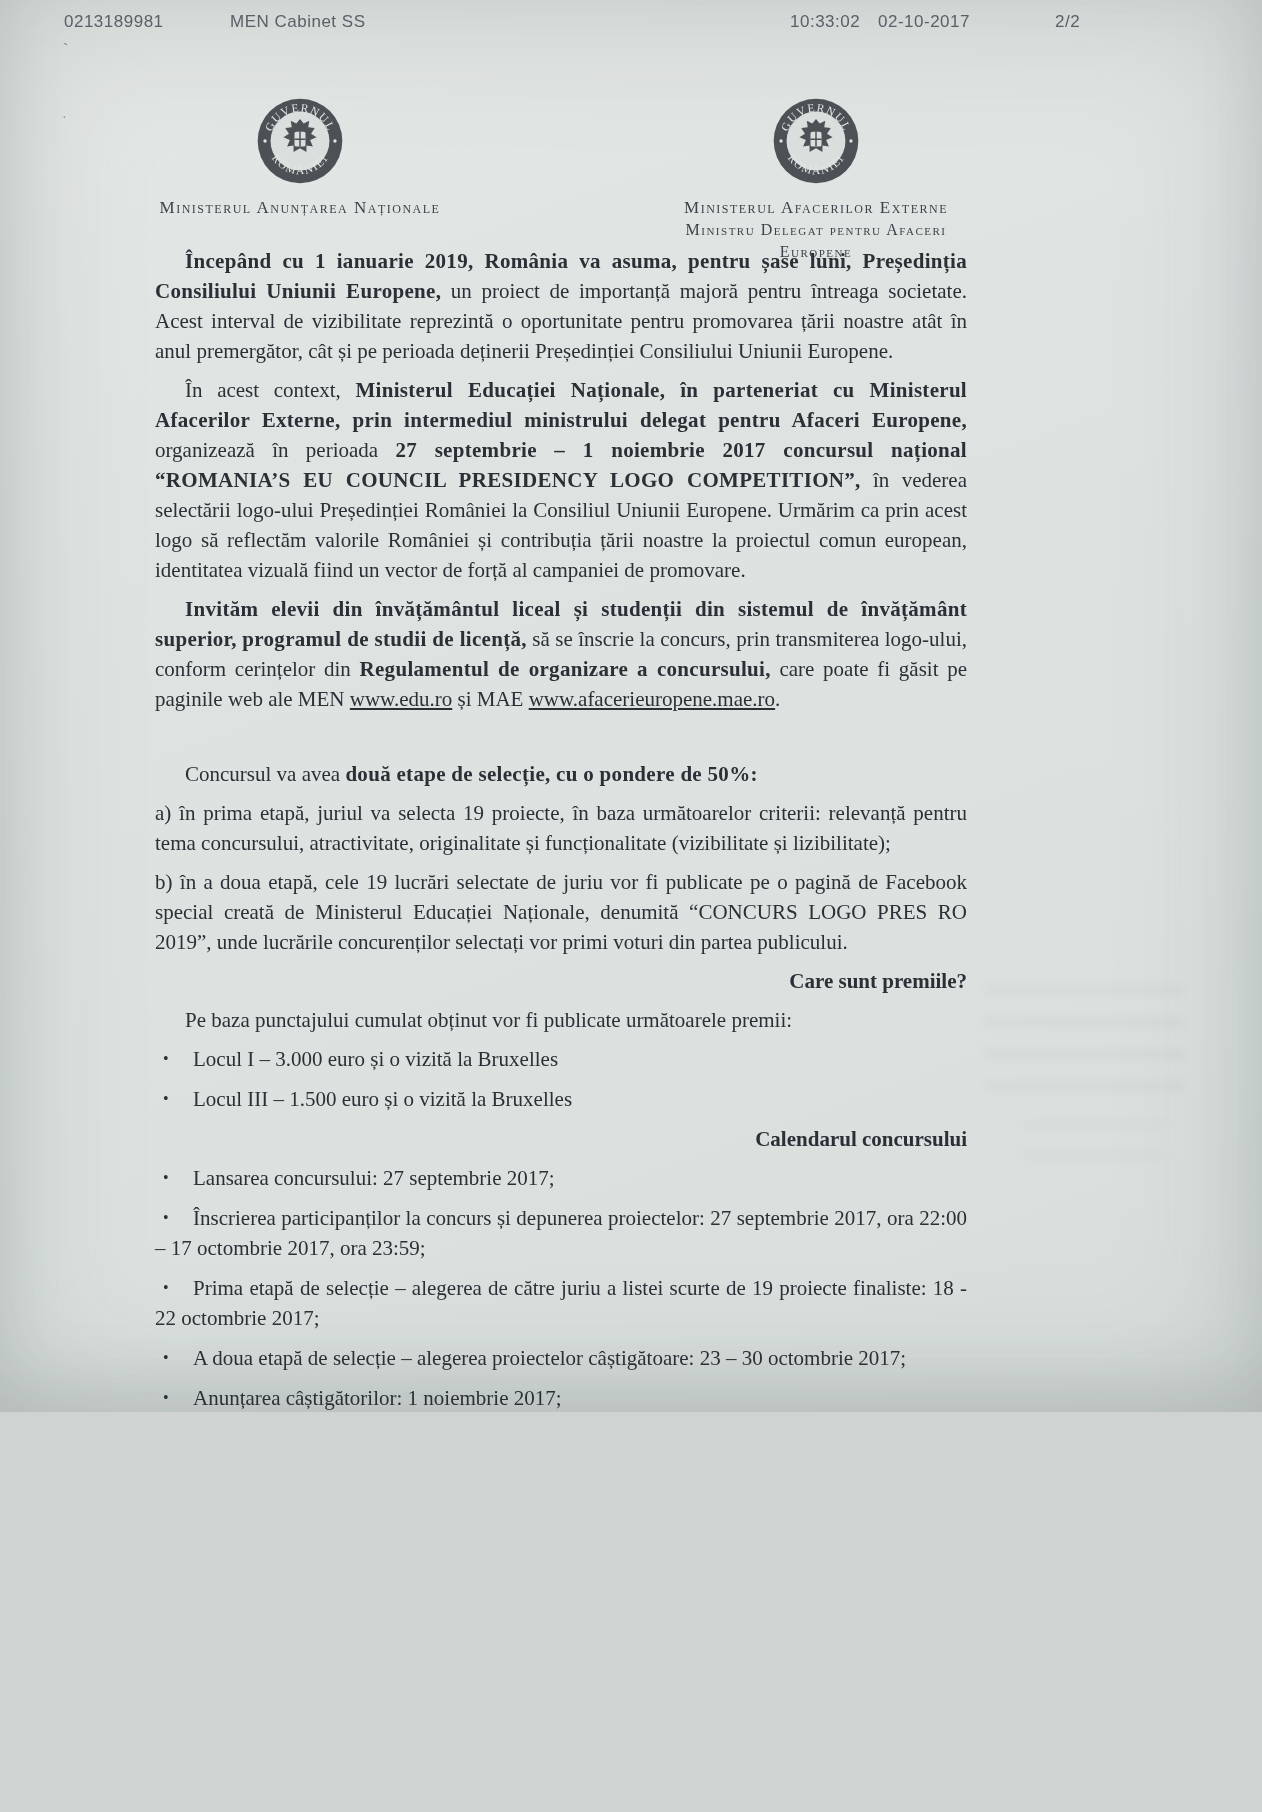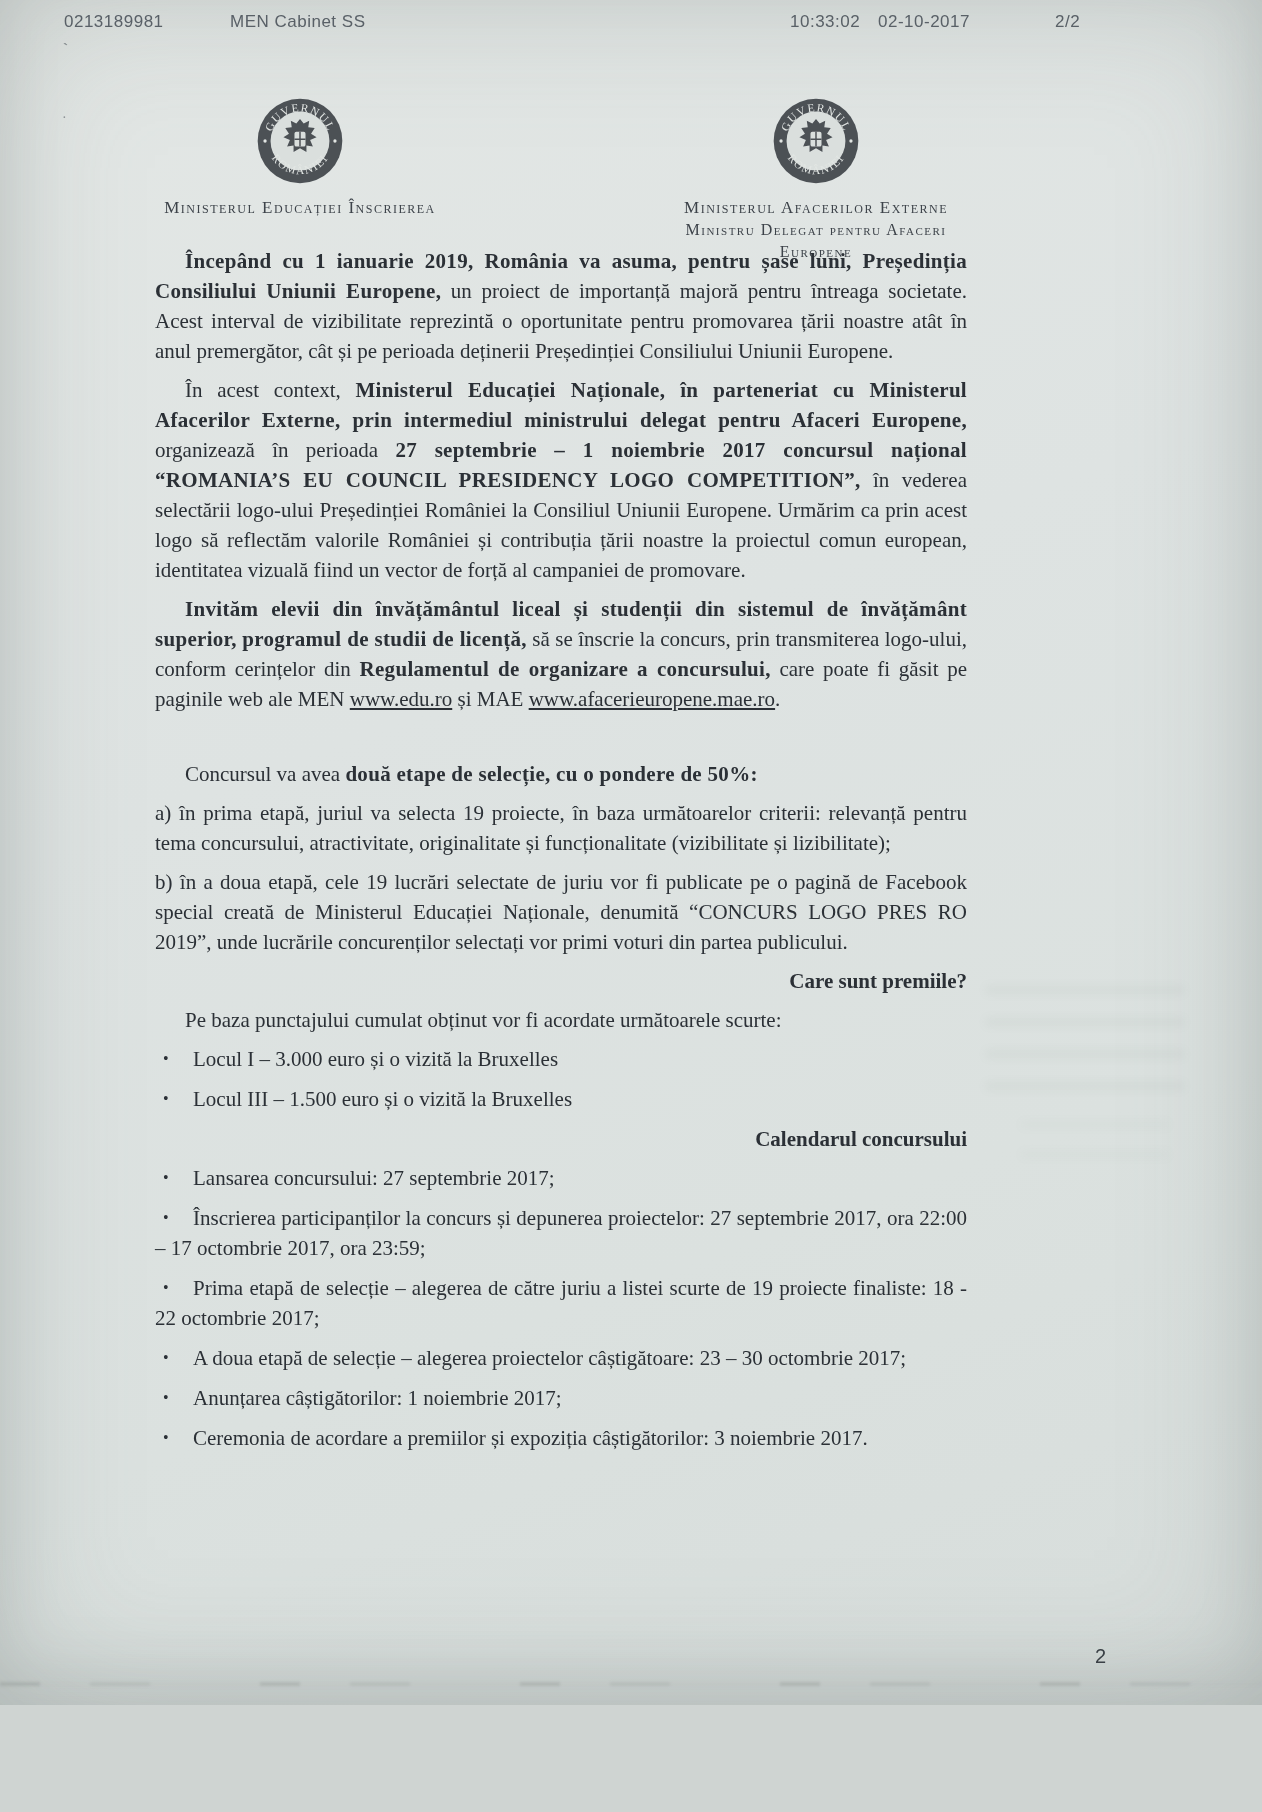--- a/index.html
+++ b/index.html
@@ -2,21 +2,21 @@
 <html><head>
 <meta charset="utf-8">
 <style>
   html,body { margin:0; padding:0; }
   body {
     width:1262px; height:1812px;
     background:#cfd4d2;
     font-family:"Liberation Serif", serif;
   }
   .page {
-    position:relative; width:1262px; height:1705px; overflow:hidden;
+    position:relative; width:1262px; height:1412px; overflow:hidden;
     background:linear-gradient(160deg, #e3e7e5 0%, #dee3e2 40%, #dbe1df 70%, #d7dddb 100%);
     box-shadow:inset 0 0 140px rgba(110,122,118,0.28), inset 0 -30px 60px rgba(120,130,126,0.18);
     color:#2b3036;
   }
   
   .fax-header {
     position:absolute; top:12px; left:0; width:100%; height:30px;
     font-family:"Liberation Sans", sans-serif; font-size:17px; color:#596067;
     letter-spacing:0.5px;
   }
@@ -110,21 +110,21 @@
       </text>
       <text font-size="12.5" fill="#e8ece9" font-family="Liberation Serif, serif" letter-spacing="1.5">
         <textPath href="#sealArcBotL" startOffset="50%" text-anchor="middle">ROMÂNIEI</textPath>
       </text>
       <circle cx="12" cy="50" r="1.8" fill="#e8ece9"></circle>
       <circle cx="88" cy="50" r="1.8" fill="#e8ece9"></circle>
       <path d="M50 26 l4 5 6 -3 -1 7 7 1 -4 6 6 4 -7 3 3 7 -7 -1 0 7 -7 -4 -7 4 0 -7 -7 1 3 -7 -7 -3 6 -4 -4 -6 7 -1 -1 -7 6 3 z" fill="#34393f"></path>
       <rect x="44" y="40" width="12" height="16" rx="2" fill="#dfe4e2"></rect>
       <path d="M50 40 v16 M44 48 h12" stroke="#34393f" stroke-width="1.6"></path>
     </svg>
-    <div class="ministry-name">Ministerul Educației Înscrierea</div>
+    <div class="ministry-name">Ministerul Anunțarea Naționale</div>
   </div>
 
   <div class="letterhead letterhead-right">
     <svg class="seal" viewBox="0 0 100 100">
       <circle cx="50" cy="50" r="46" fill="#34393f"></circle>
       <circle cx="50" cy="50" r="32" fill="#dfe4e2"></circle>
       <path id="sealArcTopR" d="M 18,50 A 32,32 0 0 1 82,50" fill="none"></path>
       <path id="sealArcBotR" d="M 14,50 A 36,36 0 0 0 86,50" fill="none"></path>
       <text font-size="12.5" fill="#e8ece9" font-family="Liberation Serif, serif" letter-spacing="1.5">
         <textPath href="#sealArcTopR" startOffset="50%" text-anchor="middle">GUVERNUL</textPath>
@@ -146,21 +146,21 @@
 
   <div class="doc-body">
       <p class="para indent"><span class="run-b ">Începând cu 1 ianuarie 2019, România va asuma, pentru șase luni, Președinția Consiliului Uniunii Europene,</span><span class=""> un proiect de importanță majoră pentru întreaga societate. Acest interval de vizibilitate reprezintă o oportunitate pentru promovarea țării noastre atât în anul premergător, cât și pe perioada deținerii Președinției Consiliului Uniunii Europene.</span></p>
       <p class="para indent"><span class="">În acest context, </span><span class="run-b ">Ministerul Educației Naționale, în parteneriat cu Ministerul Afacerilor Externe, prin intermediul ministrului delegat pentru Afaceri Europene,</span><span class=""> organizează în perioada </span><span class="run-b ">27 septembrie – 1 noiembrie 2017 concursul național “ROMANIA’S EU COUNCIL PRESIDENCY LOGO COMPETITION”,</span><span class=""> în vederea selectării logo-ului Președinției României la Consiliul Uniunii Europene. Urmărim ca prin acest logo să reflectăm valorile României și contribuția țării noastre la proiectul comun european, identitatea vizuală fiind un vector de forță al campaniei de promovare.</span></p>
       <p class="para indent"><span class="run-b ">Invităm elevii din învățământul liceal și studenții din sistemul de învățământ superior,</span><span class=""> </span><span class="run-b ">programul de studii de licență,</span><span class=""> să se înscrie la concurs, prin transmiterea logo-ului, conform cerințelor din </span><span class="run-b ">Regulamentul de organizare a concursului,</span><span class=""> care poate fi găsit pe paginile web ale MEN </span><span class="run-u">www.edu.ro</span><span class=""> și MAE </span><span class="run-u">www.afacerieuropene.mae.ro</span><span class="">.</span></p>
       <div class="spacer"></div>
       <p class="para indent"><span class="">Concursul va avea </span><span class="run-b ">două etape de selecție, cu o pondere de 50%:</span></p>
       <p class="para"><span class="">a) în prima etapă, juriul va selecta 19 proiecte, în baza următoarelor criterii: relevanță pentru tema concursului, atractivitate, originalitate și funcționalitate (vizibilitate și lizibilitate);</span></p>
       <p class="para"><span class="">b) în a doua etapă, cele 19 lucrări selectate de juriu vor fi publicate pe o pagină de Facebook special creată de Ministerul Educației Naționale, denumită “CONCURS LOGO PRES RO 2019”, unde lucrările concurenților selectați vor primi voturi din partea publicului.</span></p>
       <p class="para heading">Care sunt premiile?</p>
-      <p class="para indent"><span class="">Pe baza punctajului cumulat obținut vor fi acordate următoarele scurte:</span></p>
+      <p class="para indent"><span class="">Pe baza punctajului cumulat obținut vor fi publicate următoarele premii:</span></p>
       <div class="bullet-row"><span class="bullet-dot">•</span>Locul I – 3.000 euro și o vizită la Bruxelles</div>
       <div class="bullet-row"><span class="bullet-dot">•</span>Locul III – 1.500 euro și o vizită la Bruxelles</div>
       <p class="para heading">Calendarul concursului</p>
       <div class="bullet-row"><span class="bullet-dot">•</span>Lansarea concursului: 27 septembrie 2017;</div>
       <div class="bullet-row"><span class="bullet-dot">•</span>Înscrierea participanților la concurs și depunerea proiectelor: 27 septembrie 2017, ora 22:00 – 17 octombrie 2017, ora 23:59;</div>
       <div class="bullet-row"><span class="bullet-dot">•</span>Prima etapă de selecție – alegerea de către juriu a listei scurte de 19 proiecte finaliste: 18 - 22 octombrie 2017;</div>
       <div class="bullet-row"><span class="bullet-dot">•</span>A doua etapă de selecție – alegerea proiectelor câștigătoare: 23 – 30 octombrie 2017;</div>
       <div class="bullet-row"><span class="bullet-dot">•</span>Anunțarea câștigătorilor: 1 noiembrie 2017;</div>
       <div class="bullet-row"><span class="bullet-dot">•</span>Ceremonia de acordare a premiilor și expoziția câștigătorilor: 3 noiembrie 2017.</div>
     </div>

